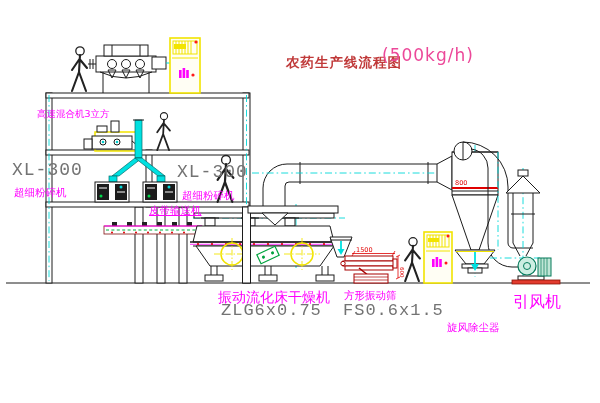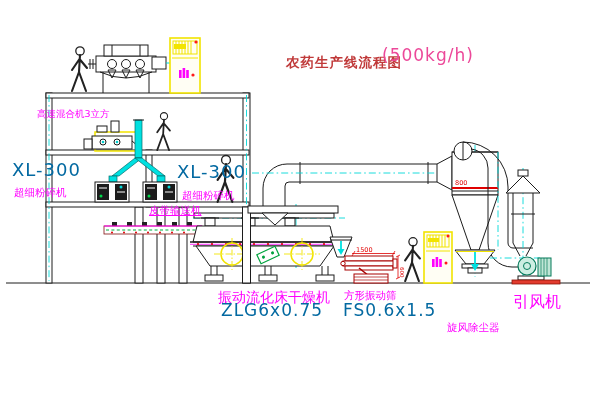--- a/index.html
+++ b/index.html
@@ -1,20 +1,20 @@
 <!DOCTYPE html>
 <html><head>
 <meta charset="utf-8">
 <style>
   html,body{margin:0;padding:0;background:#fff;}
   .canvas{position:relative;width:600px;height:403px;background:#ffffff;overflow:hidden;
           font-family:"DejaVu Sans",sans-serif;}
   .canvas svg{position:absolute;left:0;top:0;}
   .lbl{position:absolute;color:#ff00ff;white-space:nowrap;line-height:1;}
-  .model{color:#0369a1;letter-spacing:1px;}
+  .model{color:#737373;letter-spacing:1px;font-family:Liberation Mono, monospace;}
   .k{stroke:#1c1c1c;fill:none;stroke-width:1;}
   .kf{fill:#ffffff;stroke:#1c1c1c;stroke-width:1;}
   .cy{stroke:#00d8d8;fill:none;stroke-width:1;}
   .cdash{stroke-dasharray:7 3 1.6 3;stroke-width:.9;}
   .cyf{fill:#00e0e0;stroke:#056a6a;stroke-width:.7;}
   .rd{stroke:#e00000;fill:none;stroke-width:.8;}
   .drd{stroke:#a80000;fill:#fff;stroke-width:1;}
   .ttl-zh{position:absolute;left:286px;top:54px;font-size:13.5px;font-weight:bold;
           color:#c03a3a;letter-spacing:1px;}
   .ttl-cap{position:absolute;left:382px;top:45px;font-size:17px;color:#ec4899;letter-spacing:1px;}

